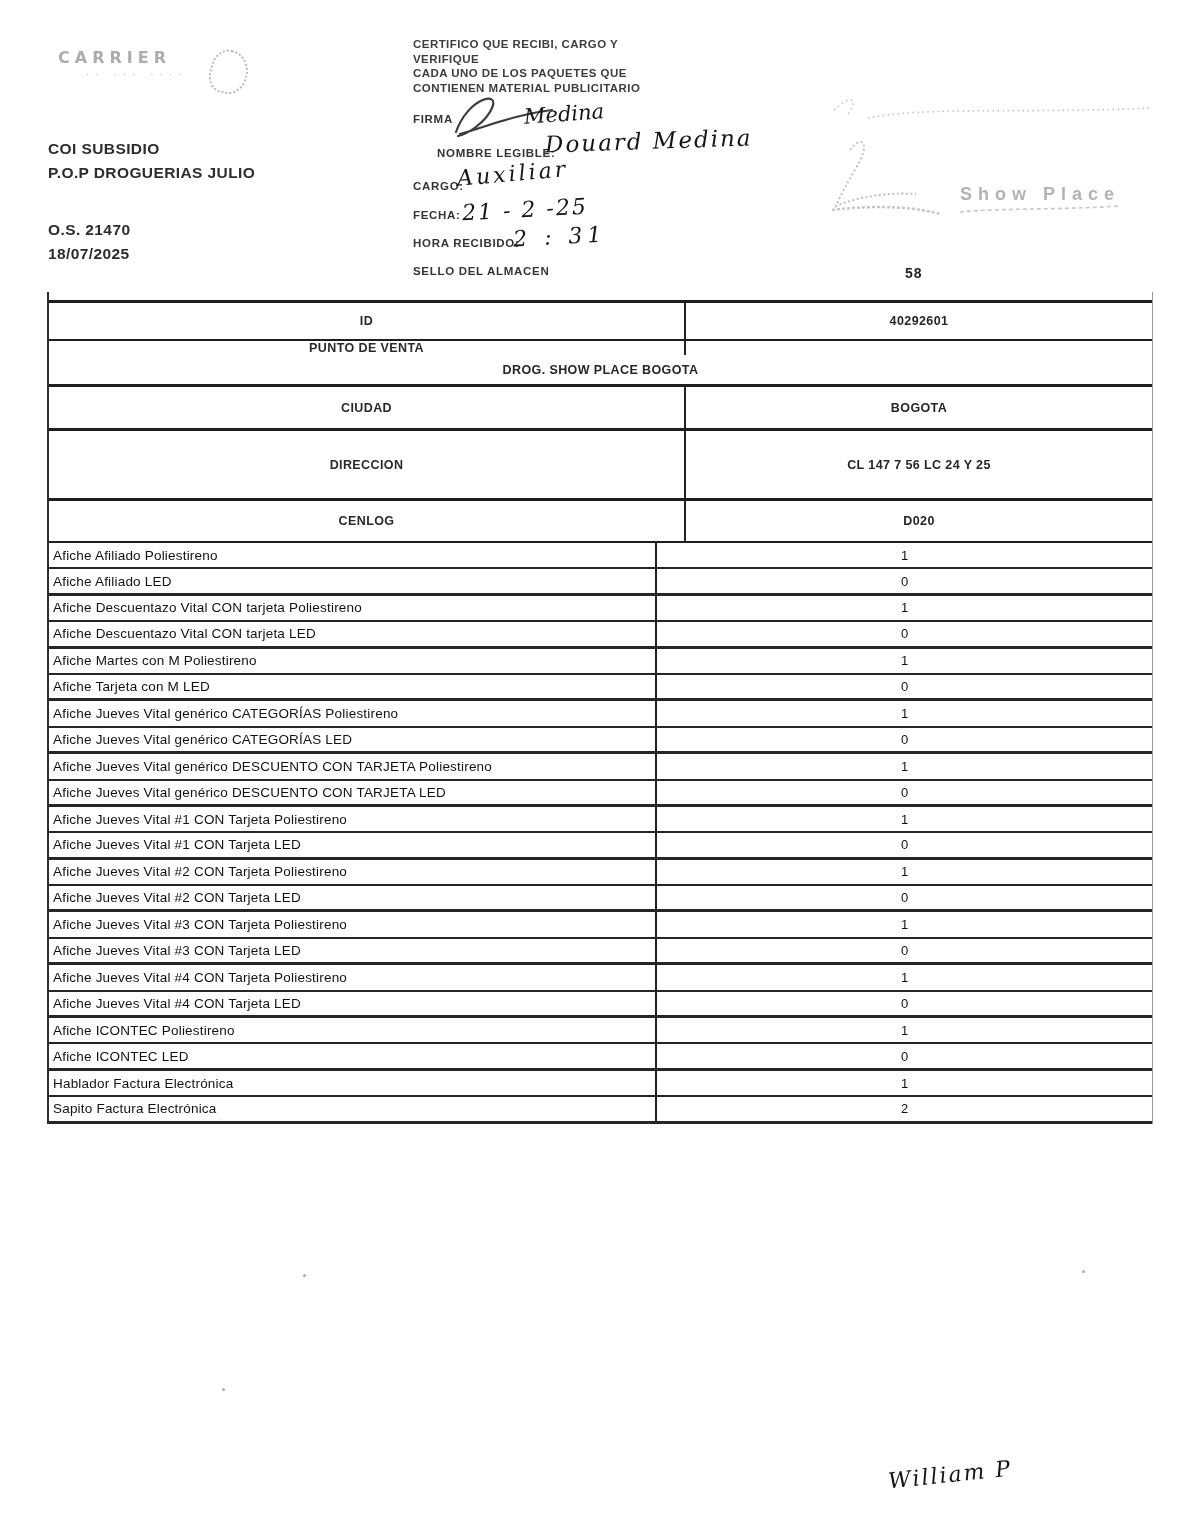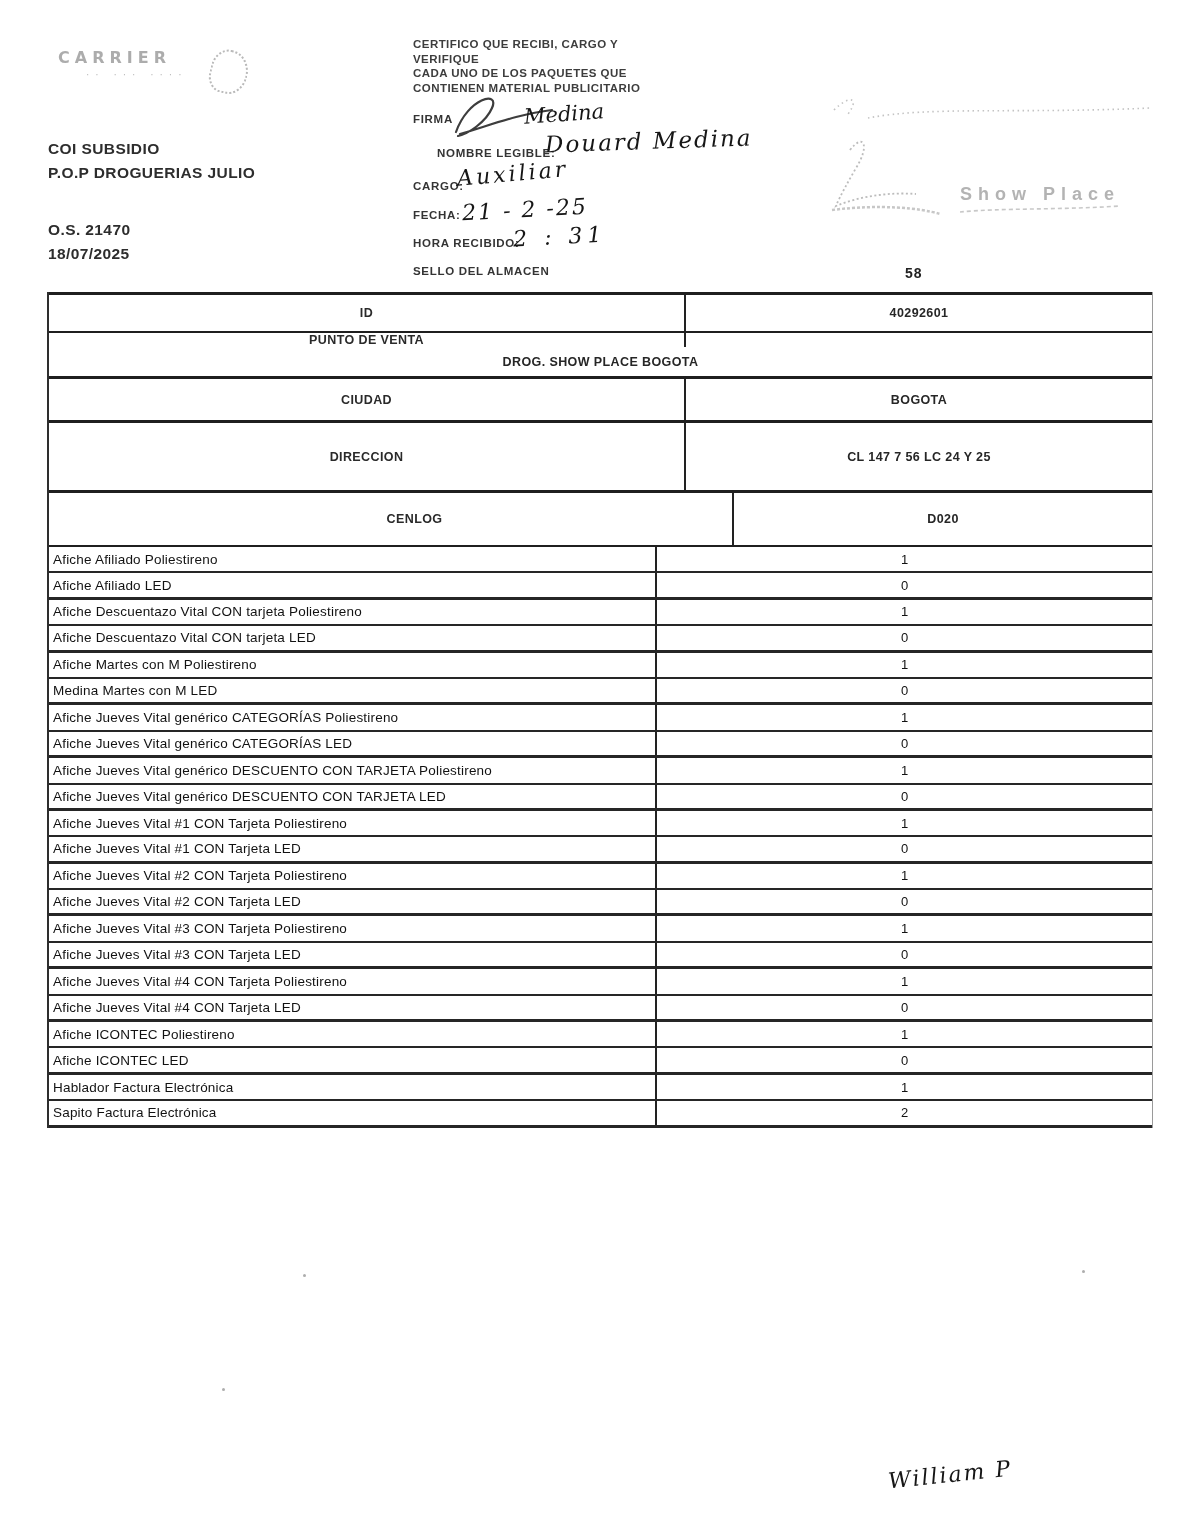--- a/index.html
+++ b/index.html
@@ -19,27 +19,27 @@
   .cert{font-size:11.5px;font-weight:bold;letter-spacing:.45px;color:#3d3d3d;line-height:14.5px;}
   .field-label{font-size:11.5px;font-weight:bold;letter-spacing:.7px;color:#343434;}
 
   .hand{font-family:"DejaVu Serif", serif;font-style:italic;color:#161616;}
 
   .page-num{font-weight:bold;font-size:14px;color:#222;letter-spacing:1px;}
 
   
   .doc-table{position:absolute;left:47px;top:292px;width:1106px;border-left:2px solid #2e2e2e;
              border-right:1px solid #9a9a9a;box-sizing:border-box;}
-  .info-rows{border-top:3px solid #1f1f1f;}
+  .info-rows{border-top:3px solid #1f1f1f;margin-top:8px;}
   .info-rows > div{display:flex;border-bottom:2px solid #1f1f1f;box-sizing:border-box;}
   .info-rows > div:nth-of-type(1){height:38px;}
   .info-rows > div:nth-of-type(2){height:46px;border-bottom-width:3px;flex-direction:column;}
   .info-rows > div:nth-of-type(3){height:44px;border-bottom-width:3px;}
   .info-rows > div:nth-of-type(4){height:70px;border-bottom-width:3px;}
-  .info-rows > div:nth-of-type(5){height:54px;padding-left:48px;}
+  .info-rows > div:nth-of-type(5){height:42px;}
   .info-label{width:637px;display:flex;align-items:center;justify-content:center;
               font-weight:bold;font-size:12.5px;letter-spacing:.4px;color:#2a2a2a;
               border-right:2px solid #222;box-sizing:border-box;}
   .info-value{flex:1;display:flex;align-items:center;justify-content:center;
               font-weight:bold;font-size:12.5px;letter-spacing:.4px;color:#262626;}
 
   .item-rows > div{display:flex;height:26.4px;border-bottom:2px solid #262626;box-sizing:border-box;}
   .item-rows > div:nth-of-type(even){border-bottom-width:3px;}
   .item-name{width:608px;display:flex;align-items:center;padding-left:4px;
              font-size:13.5px;letter-spacing:.2px;color:#121212;border-right:2px solid #222;box-sizing:border-box;}
@@ -149,21 +149,21 @@
           <div class="item-name">Afiche Descuentazo Vital CON tarjeta LED</div>
           <div class="item-qty">0</div>
         </div>
 
         <div>
           <div class="item-name">Afiche Martes con M  Poliestireno</div>
           <div class="item-qty">1</div>
         </div>
 
         <div>
-          <div class="item-name">Medina Martes con M  LED</div>
+          <div class="item-name">Afiche Tarjeta con M  LED</div>
           <div class="item-qty">0</div>
         </div>
 
         <div>
           <div class="item-name">Afiche Jueves Vital genérico CATEGORÍAS Poliestireno</div>
           <div class="item-qty">1</div>
         </div>
 
         <div>
           <div class="item-name">Afiche Jueves Vital genérico CATEGORÍAS LED</div>

